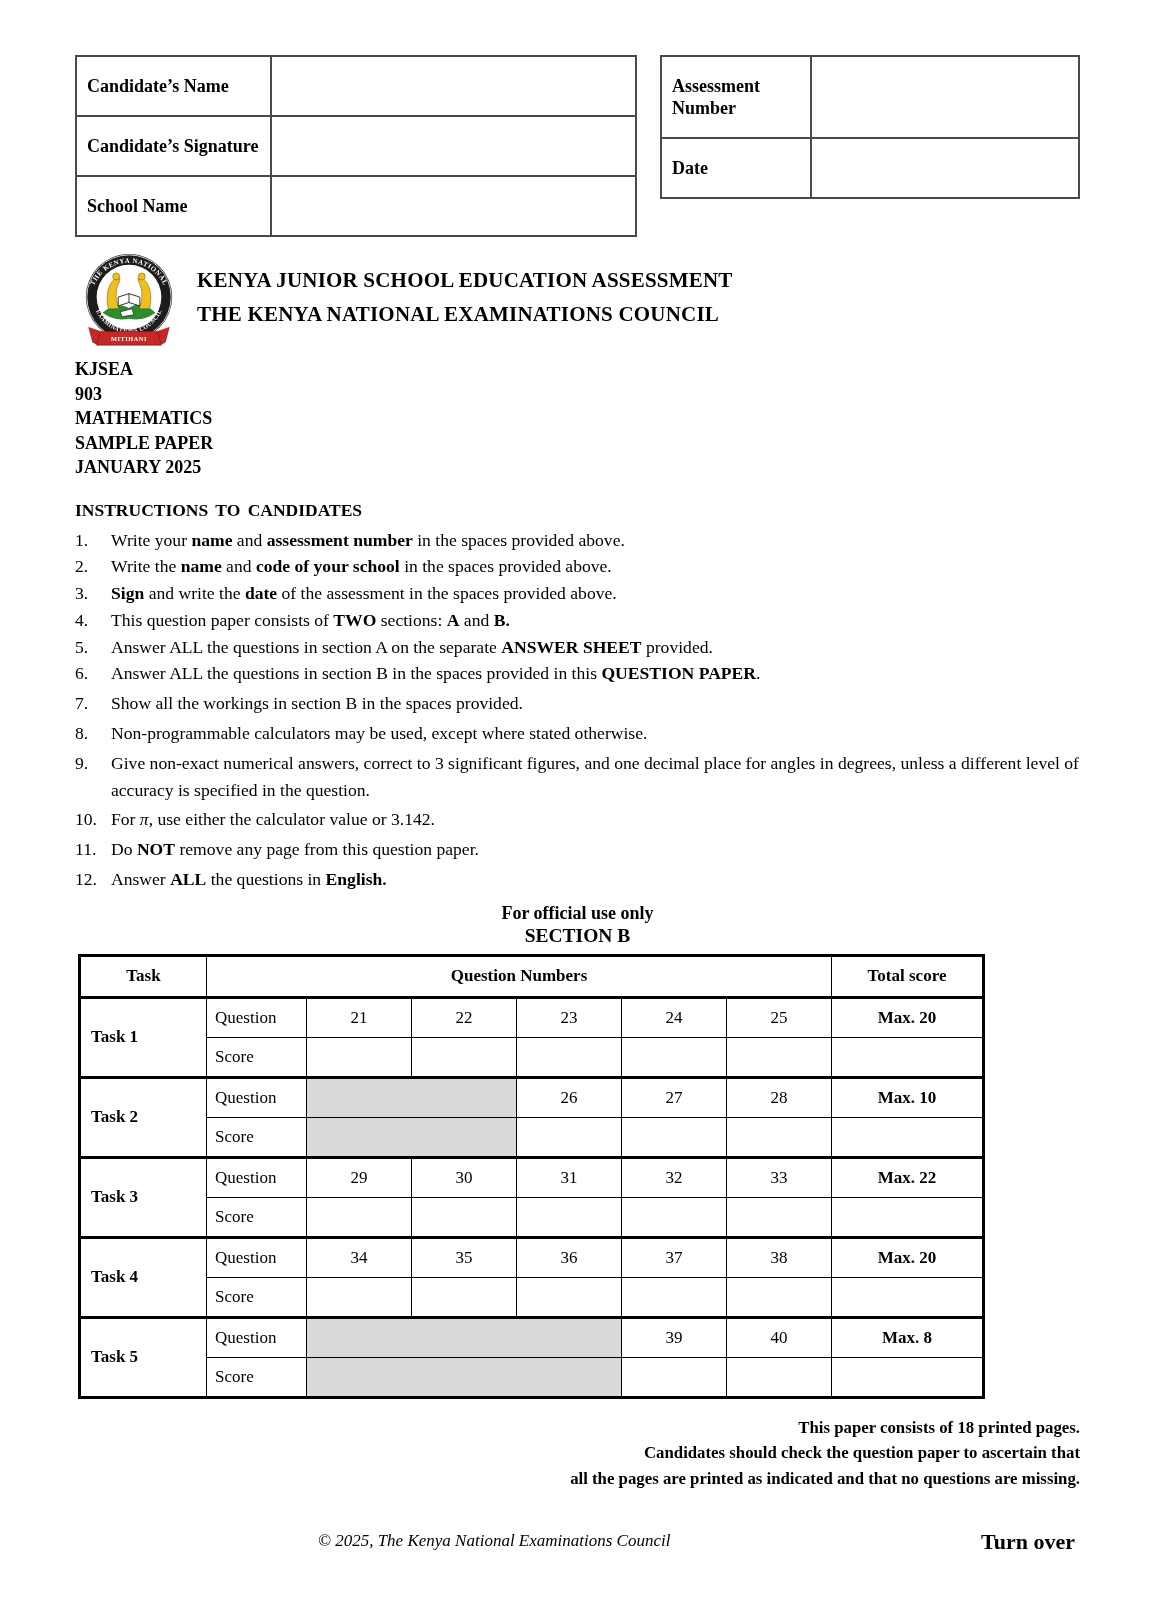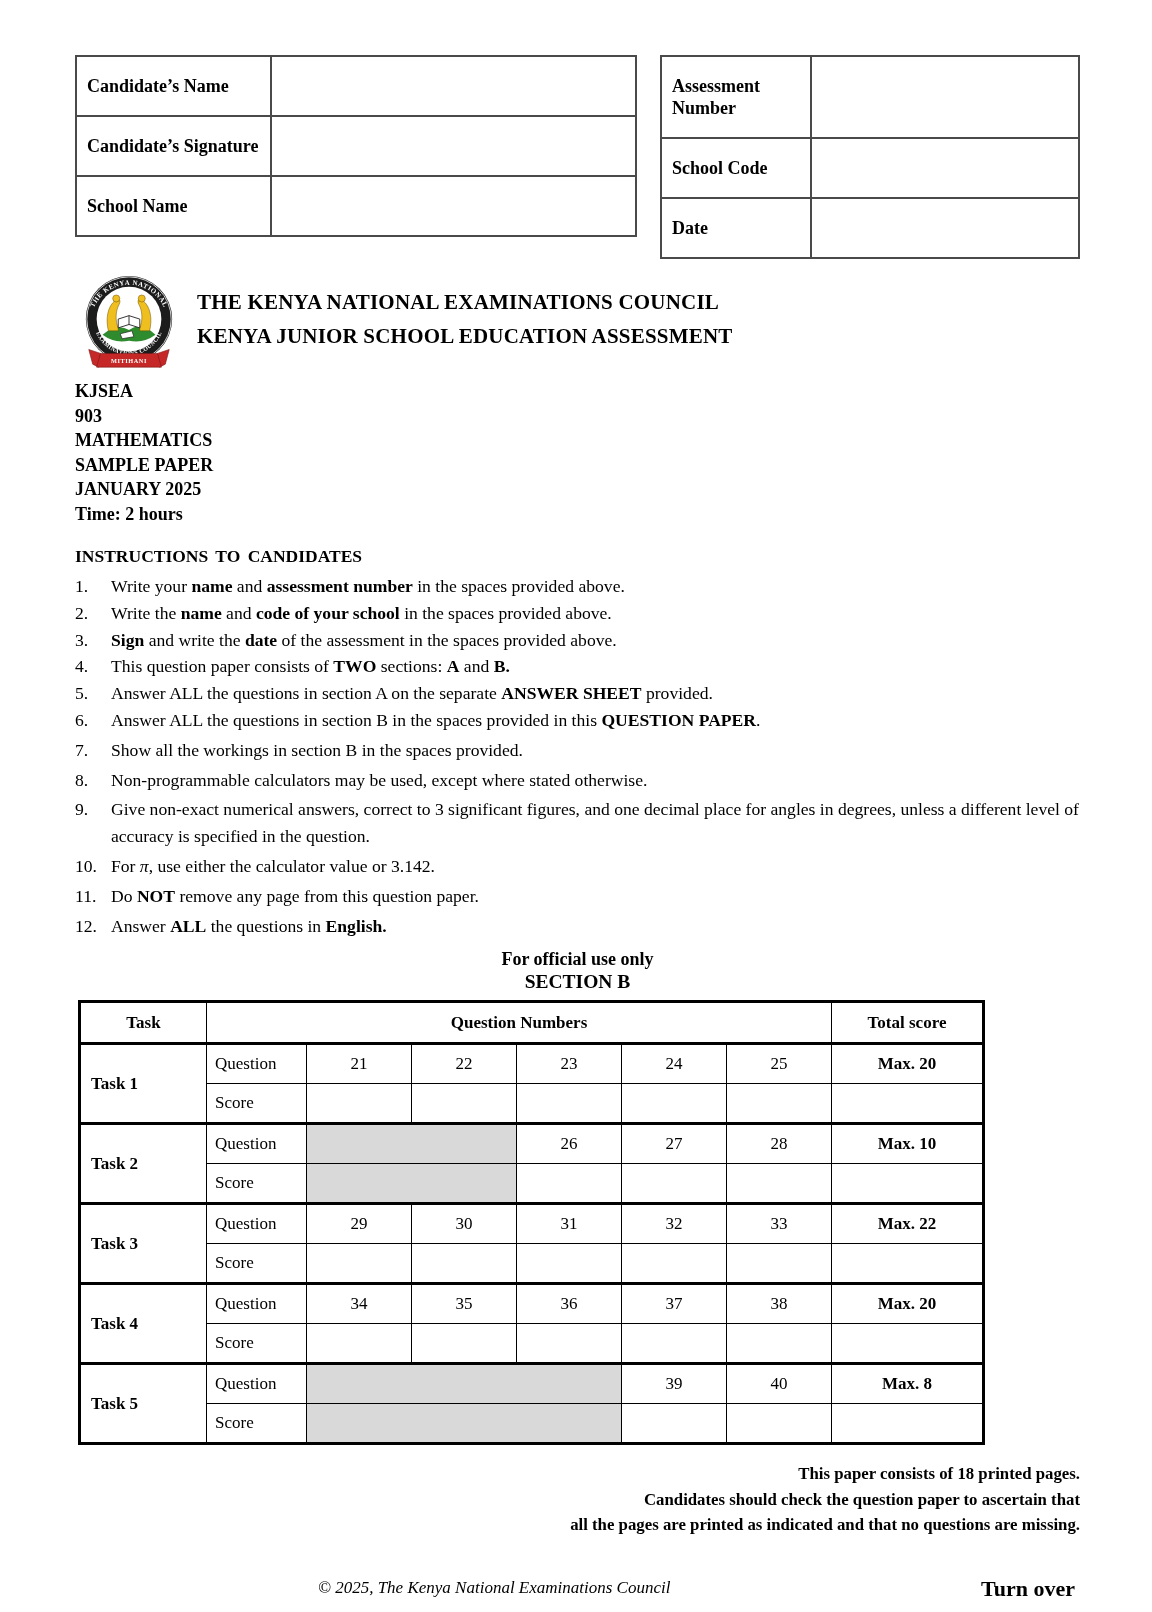--- a/index.html
+++ b/index.html
@@ -102,24 +102,20 @@
       <tr>
         <td class="lbl">School Name</td>
         <td class="val"></td>
       </tr>
     </tbody>
       </table>
     <table class="id-table tbl-right">
       <tbody>
           <tr>
         <td class="lbl">Assessment Number</td>
-        <td class="val"></td>
-      </tr>
-      <tr>
-        <td class="lbl">School Code</td>
         <td class="val"></td>
       </tr>
       <tr>
         <td class="lbl">Date</td>
         <td class="val"></td>
       </tr>
     </tbody>
       </table>
   </div>
 
@@ -147,32 +143,31 @@
         <circle cx="68" cy="27" r="3.6" fill="#eebf1e" stroke="#6b4c00" stroke-width="0.5"></circle>
         <path d="M 44,48 L 55,44.5 L 66,48 L 66,57 L 55,53.5 L 44,57 Z" fill="#ffffff" stroke="#1c1c1c" stroke-width="0.9"></path>
         <line x1="55" y1="44.5" x2="55" y2="53.5" stroke="#1c1c1c" stroke-width="0.9"></line>
         <path d="M 26,83 L 14,79 L 18,94 L 24,97 Z" fill="#c62828" stroke="#7a1515" stroke-width="0.6"></path>
         <path d="M 84,83 L 96,79 L 92,94 L 86,97 Z" fill="#c62828" stroke="#7a1515" stroke-width="0.6"></path>
         <path d="M 26,83 L 84,83 L 88,97 L 22,97 Z" fill="#c62828" stroke="#7a1515" stroke-width="0.6"></path>
         <text x="55" y="93" font-size="6.4" font-weight="bold" fill="#ffffff" text-anchor="middle" letter-spacing="0.6" font-family="Liberation Serif, serif">MITIHANI</text>
       </svg>
     </div>
     <div class="titles">
+      <div class="title-line">KENYA JUNIOR SCHOOL EDUCATION ASSESSMENT</div>
       <div class="title-line">THE KENYA NATIONAL EXAMINATIONS COUNCIL</div>
-      <div class="title-line">KENYA JUNIOR SCHOOL EDUCATION ASSESSMENT</div>
     </div>
   </div>
 
   <div class="paper-meta">
     <div class="meta-line">KJSEA</div>
     <div class="meta-line">903</div>
     <div class="meta-line">MATHEMATICS</div>
     <div class="meta-line">SAMPLE PAPER</div>
     <div class="meta-line">JANUARY 2025</div>
-    <div class="meta-line">Time: 2 hours</div>
   </div>
 
   <div class="instructions">
     <div class="instr-heading">INSTRUCTIONS TO CANDIDATES</div>
     <div id="instructions-list">
         <div class="instr-item">
           <span class="instr-num">1.</span>
           <span class="instr-text"><span>Write your </span><span class="bold">name</span><span> and </span><span class="bold">assessment number</span><span> in the spaces provided above.</span></span>
         </div>
         <div class="instr-item">

